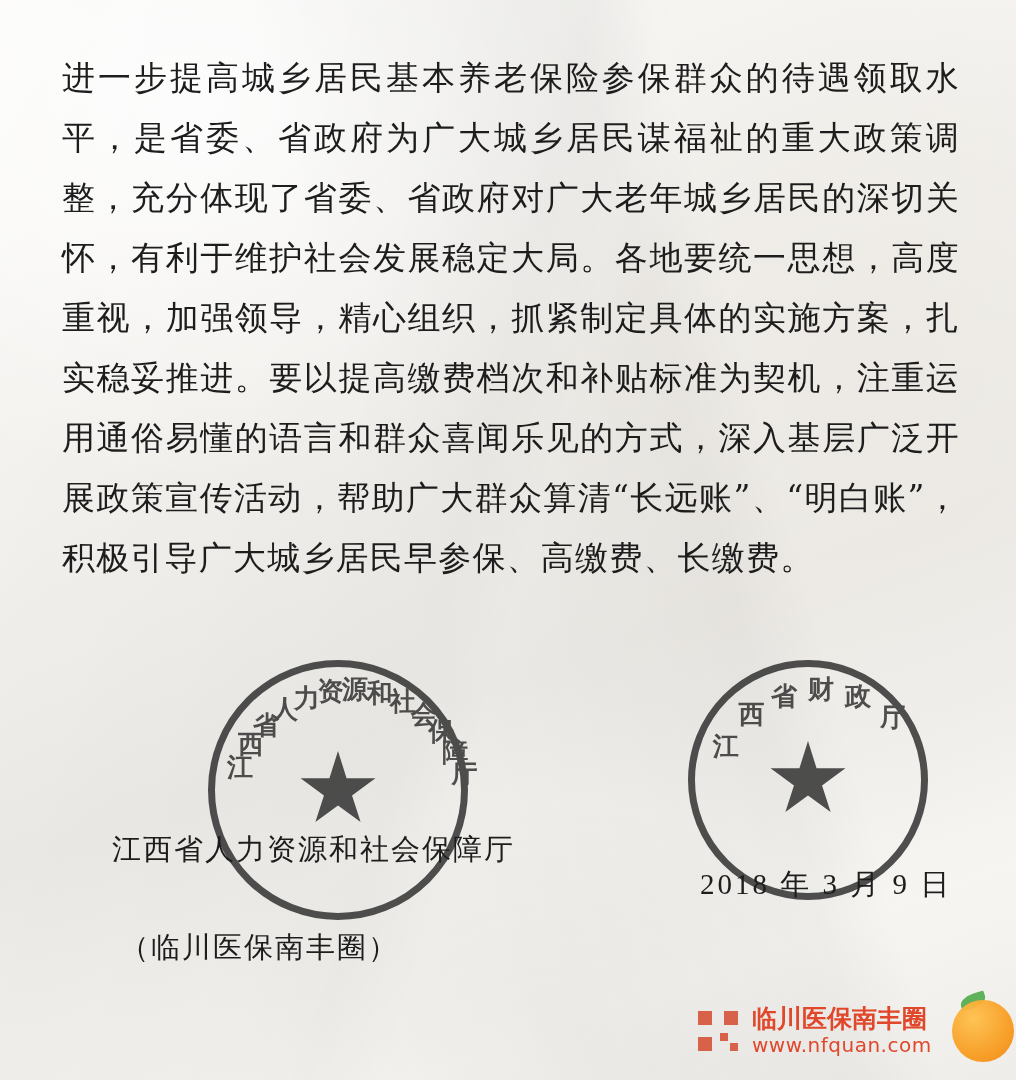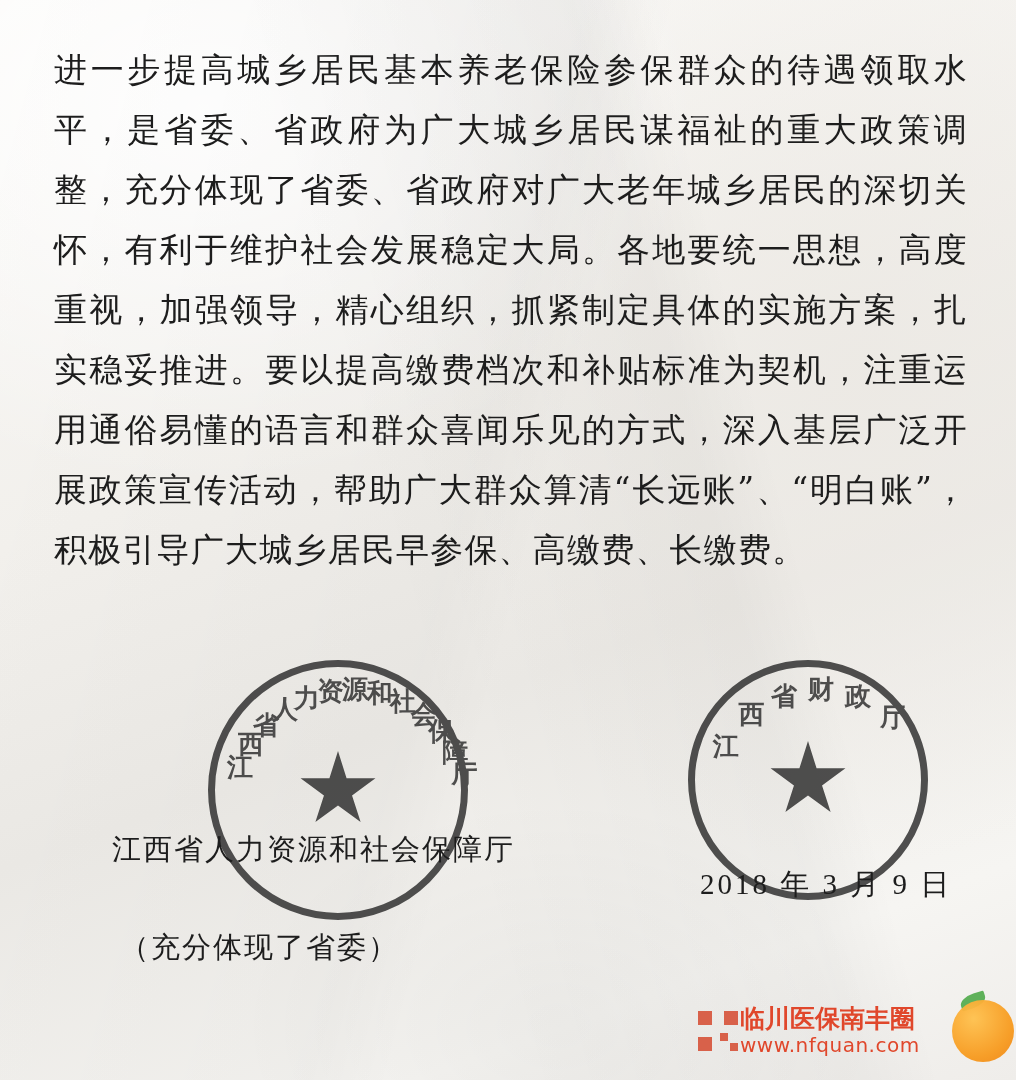--- a/index.html
+++ b/index.html
@@ -50,21 +50,21 @@
     width: 930px;
     color: #1d1d1d;
     font-family: "DejaVu Serif", "Liberation Serif", serif;
     font-size: 33px;
     line-height: 60px;
     letter-spacing: 1.2px;
     text-align: justify;
     text-justify: inter-character;
   }
   #doc-body p {
-    margin: 8px;
+    margin: 16px;
     text-indent: 0;
   }
 
   
   .sign-block {
     position: absolute;
     font-family: Liberation Serif, serif;
     color: #1d1d1d;
     font-size: 29px;
     letter-spacing: 2px;
@@ -128,21 +128,21 @@
 
   
   #watermark {
     position: absolute;
     right: 18px;
     bottom: 10px;
     width: 300px;
     height: 78px;
     display: flex;
     align-items: center;
-    gap: 2px;
+    gap: 14px;
   }
   #wm-qr {
     width: 40px;
     height: 40px;
     flex: 0 0 40px;
     background:
       linear-gradient(#d7533a, #d7533a) 0 0 / 14px 14px no-repeat,
       linear-gradient(#d7533a, #d7533a) 26px 0 / 14px 14px no-repeat,
       linear-gradient(#d7533a, #d7533a) 0 26px / 14px 14px no-repeat,
       linear-gradient(#d7533a, #d7533a) 22px 22px / 8px 8px no-repeat,
@@ -230,21 +230,21 @@
       <span style="transform: rotate(-20deg) translate(0, -108px) rotate(20deg);">省</span>
       <span style="transform: rotate(0deg) translate(0, -108px) rotate(0deg);">财</span>
       <span style="transform: rotate(20deg) translate(0, -108px) rotate(-20deg);">政</span>
       <span style="transform: rotate(42deg) translate(0, -108px) rotate(-42deg);">厅</span>
     </div>
     <div class="star"></div>
   </div>
 
   <div class="sign-block" id="sign-left">江西省人力资源和社会保障厅</div>
   <div class="sign-block" id="sign-date">2018 年 3 月 9 日</div>
-  <div class="sign-block" id="public-note">（充分体现了省委）</div>
+  <div class="sign-block" id="public-note">（临川医保南丰圈）</div>
 
   <div id="wm-orange-leaf"></div>
   <div id="wm-orange"></div>
   <div id="watermark">
     <div id="wm-qr"></div>
     <div id="wm-texts">
       <div id="wm-title">临川医保南丰圈</div>
       <div id="wm-url">www.nfquan.com</div>
     </div>
   </div>

